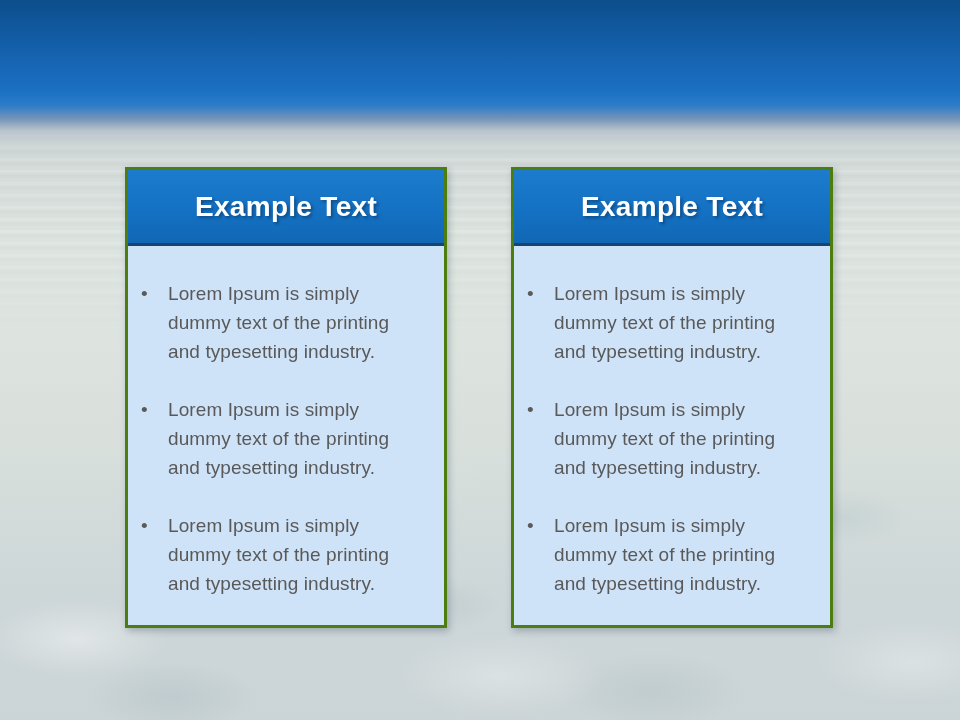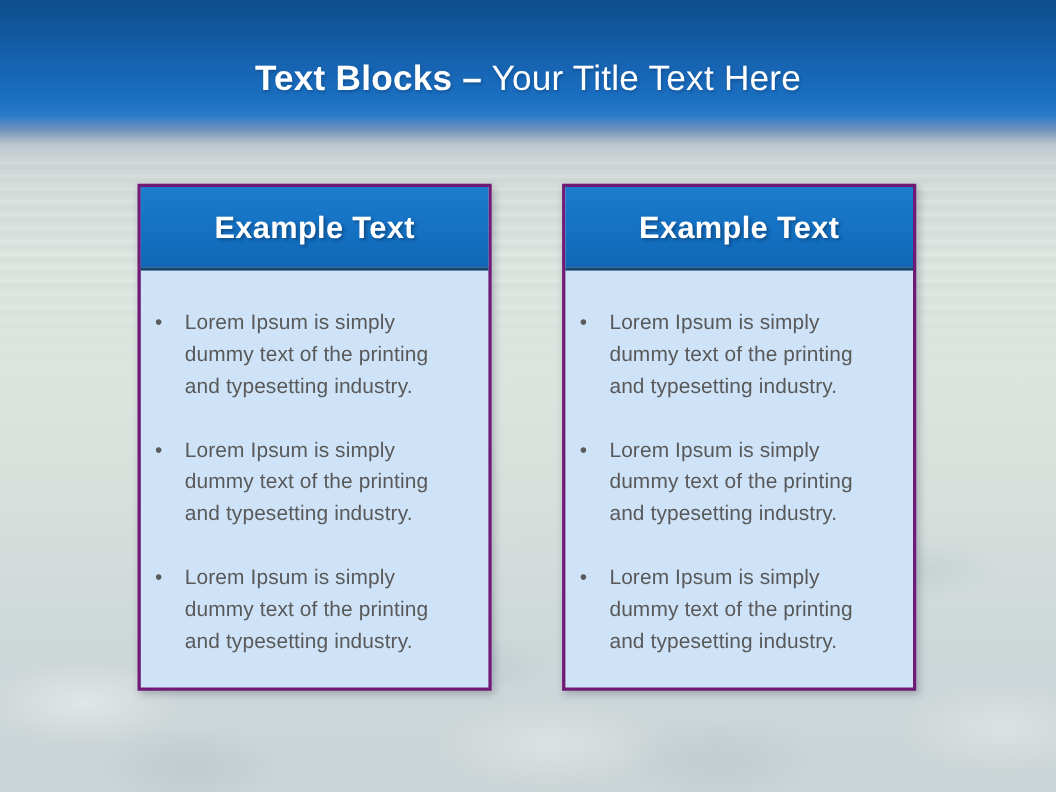--- a/index.html
+++ b/index.html
@@ -67,21 +67,21 @@
     margin:0;text-align:center;
     font-size:32px;line-height:38px;color:#ffffff;font-weight:400;
     text-shadow:1px 2px 3px rgba(5,40,80,0.35);
     letter-spacing:0.2px;
   }
   .title-bold{font-weight:700;}
   
   .card{
     position:absolute;top:167px;width:322px;height:461px;
     box-sizing:border-box;
-    border:3px solid #701a75;
+    border:3px solid #4d7c0f;
     background:#cfe3f8;
     box-shadow:2px 3px 7px rgba(40,60,80,0.30);
   }
   .card-left{left:125px;}
   .card-right{left:511px;}
   .card-header{
     height:73px;
     border-bottom:3px solid #16466f;
     background:linear-gradient(180deg,#1d7ccd 0%,#1471c3 55%,#1167b5 100%);
     display:flex;align-items:center;justify-content:center;
@@ -111,21 +111,20 @@
 </style>
 </head>
 <body>
 
 <div class="slide">
   <div class="bg-base"></div>
   <div class="bg-ripples"></div>
   <div class="bg-mottle"></div>
 
   <div class="title-band"></div>
-  <h1 class="slide-title"><span class="title-bold">Text Blocks –</span> <span class="title-regular">Your Title Text Here</span></h1>
 
   <section class="card card-left">
     <header class="card-header">
       <span class="card-header-label">Example Text</span>
     </header>
     <div class="card-body">
       <div class="bullet-item">
         <span class="bullet">•</span>
         <span class="bullet-text">Lorem Ipsum is simply dummy text of the printing and typesetting industry.</span>
       </div>

